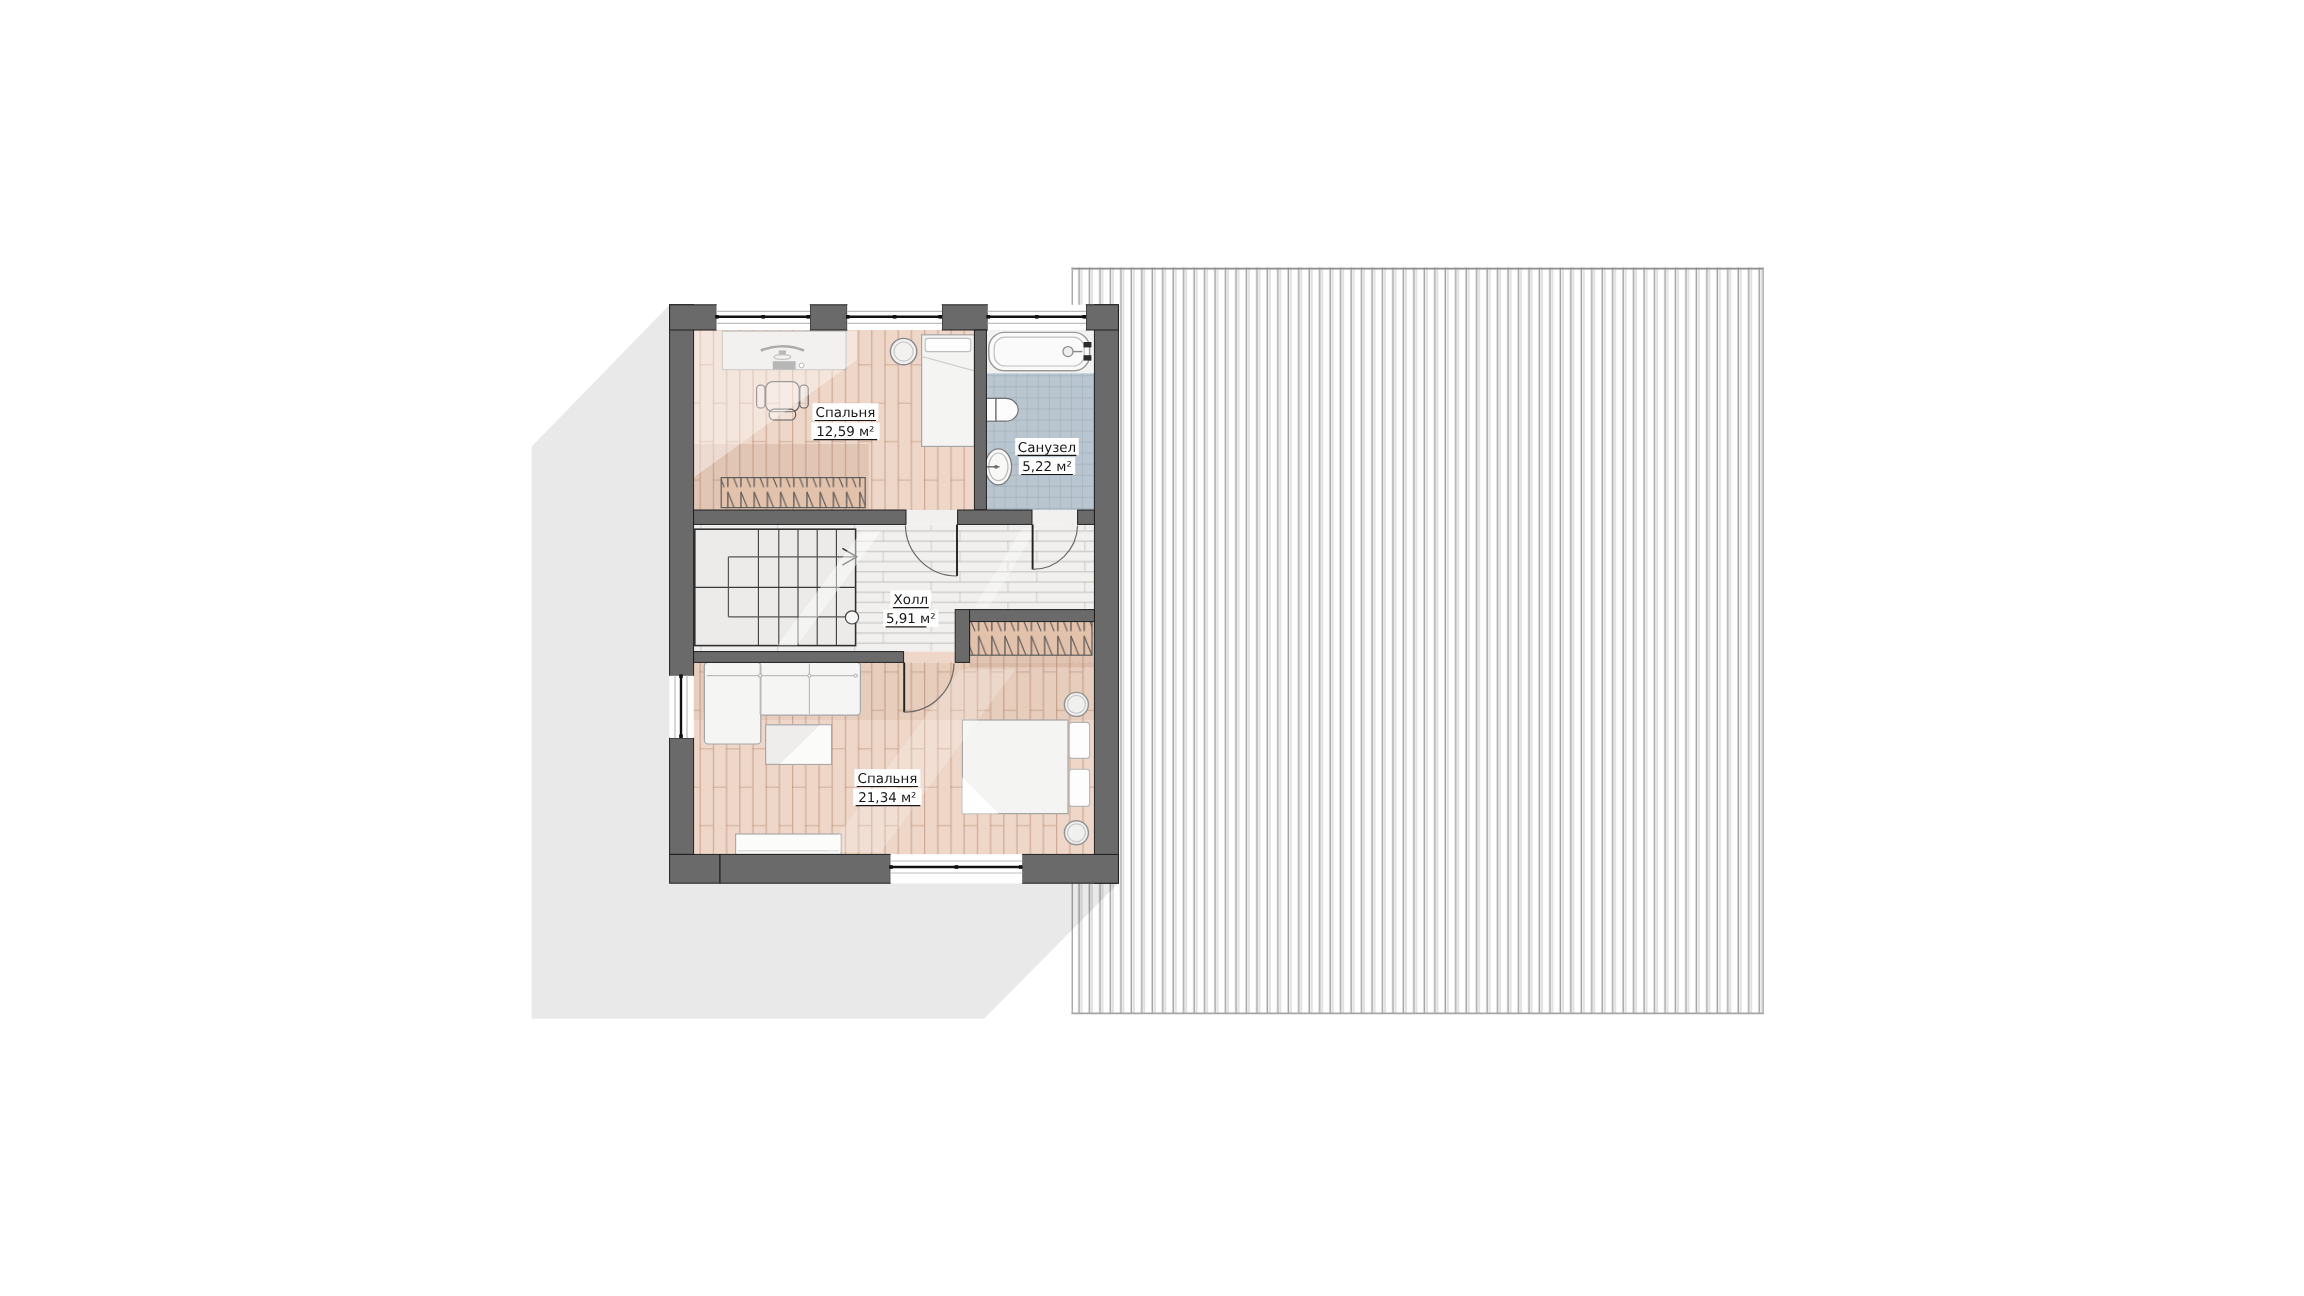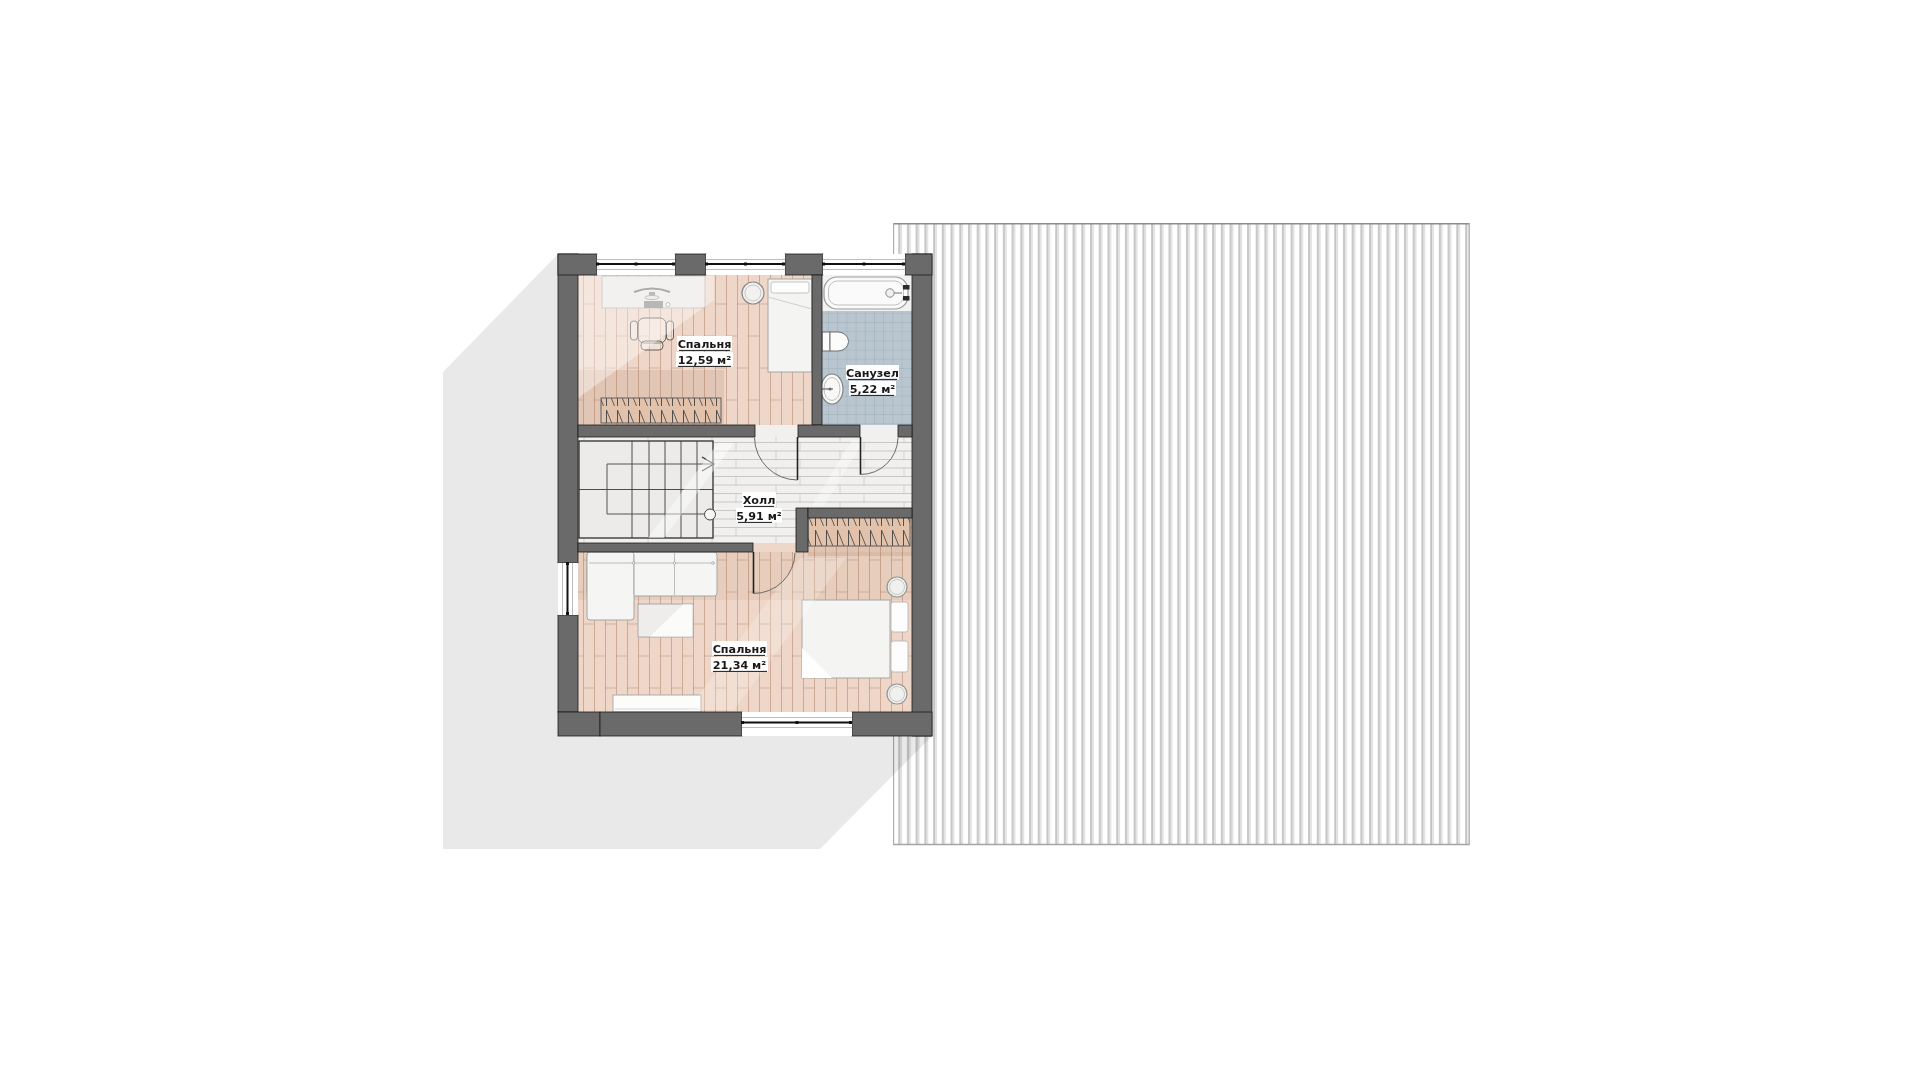--- a/index.html
+++ b/index.html
@@ -9,21 +9,20 @@
     width: 1920px;
     height: 1080px;
     overflow: hidden;
     font-family: "DejaVu Sans", sans-serif;
   }
   #canvas {
     position: relative;
     width: 1920px;
     height: 1080px;
     background: #ffffff;
-    font-weight: bold;
   }
   svg { display: block; }
   text.room-label {
     font-family: "DejaVu Sans", sans-serif;
     font-size: 11.2px;
     fill: #181818;
     text-anchor: middle;
   }
 </style>
 </head>

